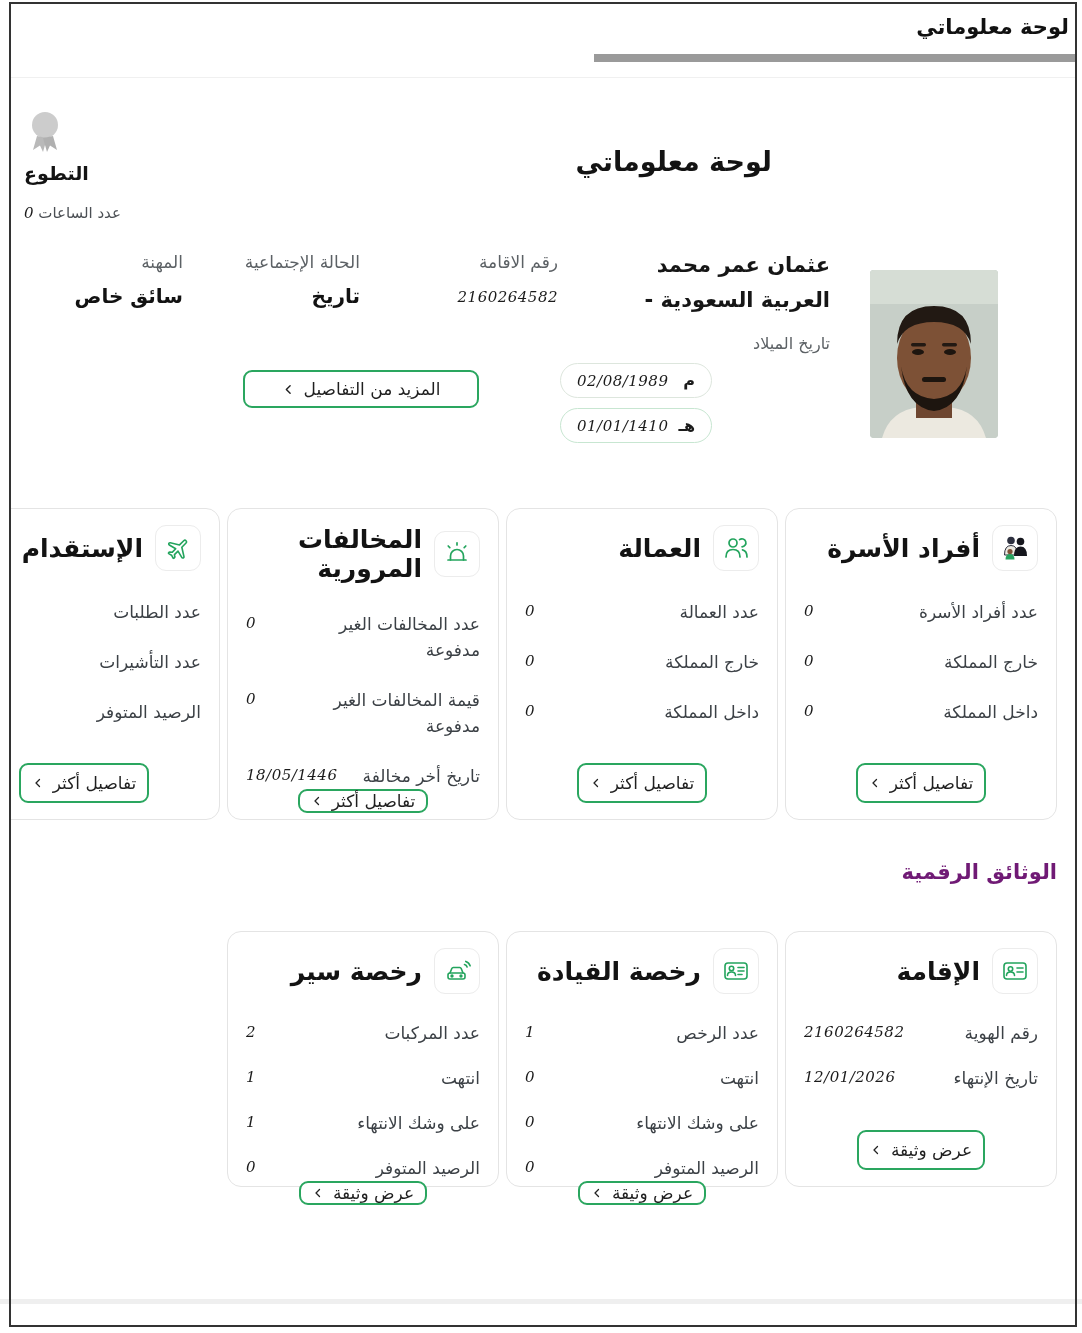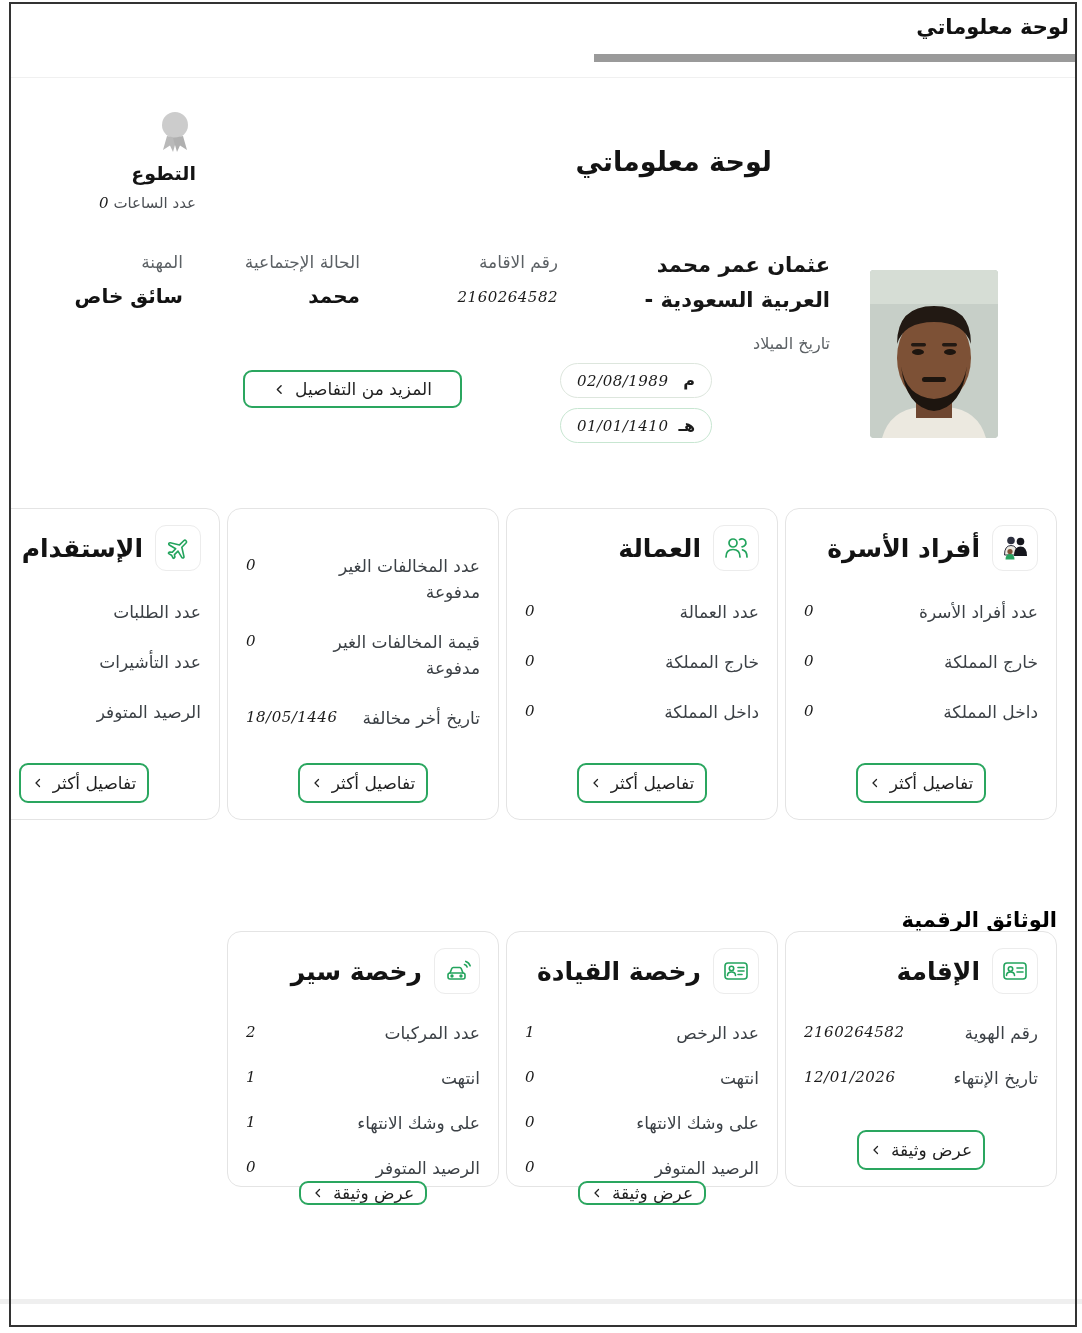--- a/index.html
+++ b/index.html
@@ -7,24 +7,24 @@
   body { font-family:"DejaVu Sans","Liberation Sans",sans-serif; color:#1f1f1f; }
   .canvas { position:relative; width:1082px; height:1333px; background:#fff; overflow:hidden; direction:rtl; }
   .frame { position:absolute; left:9px; top:2px; right:5px; bottom:6px; border:2px solid #333; z-index:60; pointer-events:none; }
 
   
   .app-header { position:absolute; top:4px; left:11px; right:7px; height:74px; border-bottom:1px solid #f0f0f0; background:#fff; }
   .app-title { position:absolute; top:11px; right:6px; font-size:21px; font-weight:bold; color:#111; }
   .title-underline { position:absolute; top:50px; right:0px; width:481px; height:8px; background:#9a9a9a; }
 
   
-  .volunteer { position:absolute; top:110px; left:46px; width:150px; text-align:right; }
+  .volunteer { position:absolute; top:110px; left:24px; width:150px; text-align:left; }
   .medal { height:48px; }
   .vol-title { font-size:19px; font-weight:bold; margin-top:4px; color:#141414; }
-  .vol-hours { margin-top:10px; font-size:15px; color:#4b4f54; }
+  .vol-hours { margin-top:20px; font-size:15px; color:#4b4f54; }
 
   .dash-title { position:absolute; top:146px; right:310px; font-size:27px; font-weight:bold; color:#131313; }
 
   
   .photo { position:absolute; top:270px; left:870px; width:128px; height:168px; border-radius:4px; overflow:hidden; background:#c7cfc8; }
   .name-block { position:absolute; top:248px; right:252px; width:270px; text-align:right; }
   .p-name, .p-nat { font-size:21px; font-weight:bold; line-height:35px; color:#161616;text-align:right; }
   .p-birth-label { margin-top:16px; font-size:16px; color:#5c6165; }
   .pill { margin-top:10px; margin-right:0; width:152px; height:35px; border:1px solid #dde6dd; border-radius:18px; background:#fff;
           display:flex; align-items:center; justify-content:space-between; padding:0 16px; margin-inline-start:auto; }
@@ -35,39 +35,39 @@
 
   .pf-col { position:absolute; top:252px; text-align:right; }
   .col-res { right:524px; }
   .col-marital { right:722px; }
   .col-occ { right:899px; }
   .pf-label { font-size:17px; color:#5c6165; }
   .pf-strong { margin-top:12px; font-size:20px; font-weight:bold; color:#121212; }
   .pf-num { margin-top:16px; }
 
   .btn { display:flex; align-items:center; justify-content:center; gap:9px; background:#fff; border:2px solid #2aa65f; border-radius:9px; color:#1f1f1f; font-family:inherit; font-size:17px; cursor:pointer; }
-  .more-btn { position:absolute; top:370px; left:243px; width:219px; height:38px; }
+  .more-btn { position:absolute; top:370px; left:243px; width:236px; height:38px; }
 
   
   .stats-row { position:absolute; top:508px; left:11px; right:25px; display:flex; gap:7px; overflow:hidden; }
   .docs-row  { position:absolute; top:931px; right:25px; width:830px; display:flex; gap:7px; }
   .card { flex:0 0 272px; width:272px; background:#fff; border:1px solid #e4e4e4; border-radius:14px; padding:16px 18px; display:flex; flex-direction:column; }
   .stats-row .card { height:312px; }
   .docs-row .card { height:256px; }
   .card-head { display:flex; align-items:center; gap:12px; }
   .icon-box { flex:0 0 46px; width:46px; height:46px; border:1px solid #ececec; border-radius:11px; display:flex; align-items:center; justify-content:center; background:#fff; }
   .card-title { font-size:25px; font-weight:bold; color:#131313; }
   .card-rows { margin-top:28px; display:flex; flex-direction:column; gap:24px; }
   .docs-row .card-rows { margin-top:26px; gap:19px; }
   .crow { display:flex; justify-content:space-between; align-items:flex-start; }
   .crow-label { font-size:17px; color:#3c4146; line-height:26px; max-width:178px; }
   .crow-val { margin-top:3px; min-width:14px; }
   .card-btn { margin-top:auto; align-self:center; height:40px; padding:0 11px; }
 
-  .docs-title { position:absolute; top:860px; right:25px; font-size:21px; font-weight:bold; color:#000000;margin-top:48px; }
+  .docs-title { position:absolute; top:860px; right:25px; font-size:21px; font-weight:bold; color:#701a75; }
   .bottom-divider { position:absolute; top:1299px; left:0; right:0; height:5px; background:#efefef; }
 
   .chev { flex:0 0 auto; }
 </style>
 </head>
 <body>
 
 <div class="canvas">
   <div class="frame"></div>
 
@@ -123,21 +123,21 @@
       <span class="num">01/01/1410</span>
     </div>
   </div>
 
   <div class="pf-col col-res">
     <div class="pf-label">رقم الاقامة</div>
     <div class="num pf-num">2160264582</div>
   </div>
   <div class="pf-col col-marital">
     <div class="pf-label">الحالة الإجتماعية</div>
-    <div class="pf-strong">محمد</div>
+    <div class="pf-strong">تاريخ</div>
   </div>
   <div class="pf-col col-occ">
     <div class="pf-label">المهنة</div>
     <div class="pf-strong">سائق خاص</div>
   </div>
 
   <button class="btn more-btn">
     <span>المزيد من التفاصيل</span>
     <svg class="chev" width="13" height="13" viewBox="0 0 24 24">
         <path d="M15 5 L8 12 L15 19" fill="none" stroke="#222" stroke-width="2.6" stroke-linecap="round" stroke-linejoin="round"></path>
@@ -210,20 +210,32 @@
       </div>
       <button class="btn card-btn">
         <span>تفاصيل أكثر</span>
         <svg class="chev" width="12" height="12" viewBox="0 0 24 24">
             <path d="M15 5 L8 12 L15 19" fill="none" stroke="#222" stroke-width="2.6" stroke-linecap="round" stroke-linejoin="round"></path>
           </svg>
       </button>
     </article>
 
     <article class="card">
+      <div class="card-head">
+        <div class="icon-box">
+          <svg width="28" height="28" viewBox="0 0 28 28" fill="none" stroke="#23a45d" stroke-width="1.7" stroke-linecap="round">
+            <path d="M7.5 20 v-4 a6.5 6.5 0 0 1 13 0 v4"></path>
+            <path d="M5 20 h18"></path>
+            <path d="M14 5 v-2.2"></path>
+            <path d="M6.8 7.6 l-1.6-1.6"></path>
+            <path d="M21.2 7.6 l1.6-1.6"></path>
+          </svg>
+        </div>
+        <h3 class="card-title">المخالفات المرورية</h3>
+      </div>
       <div class="card-rows">
         <div class="crow">
           <span class="crow-label">عدد المخالفات الغير مدفوعة</span>
           <span class="num crow-val">0</span>
         </div>
         <div class="crow">
           <span class="crow-label">قيمة المخالفات الغير مدفوعة</span>
           <span class="num crow-val">0</span>
         </div>
         <div class="crow">

